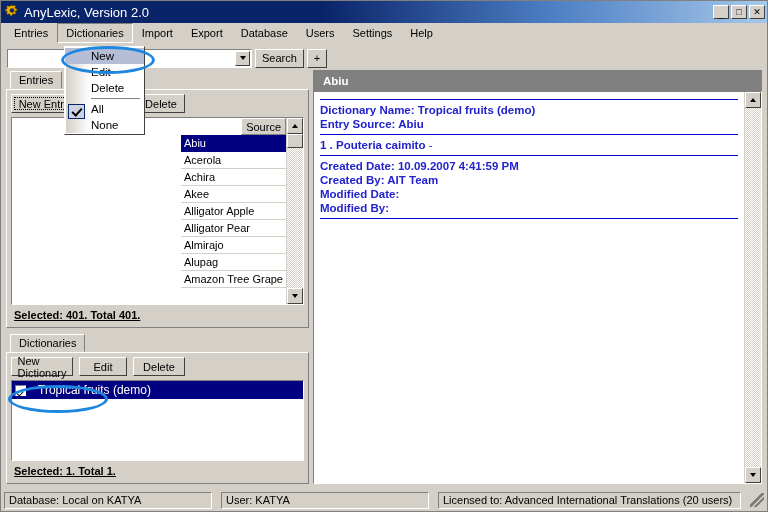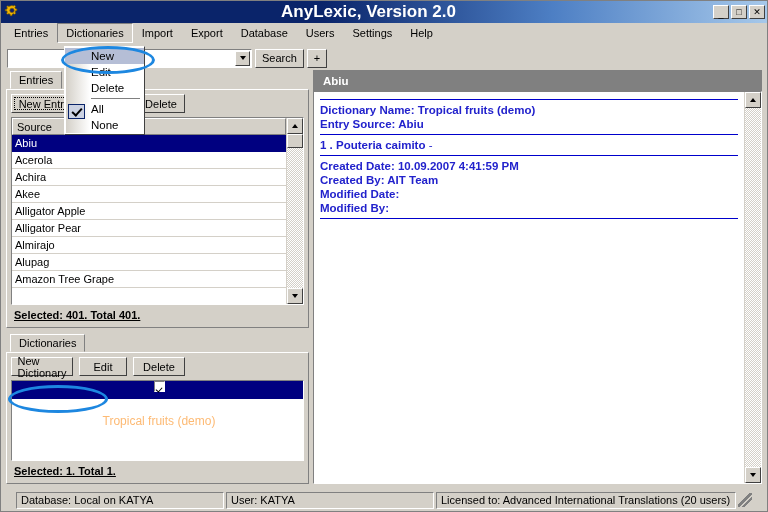--- a/index.html
+++ b/index.html
@@ -19,22 +19,22 @@
   
   .titlebar{
     height:22px;
     background:linear-gradient(to right,#0a246a 0%,#0a246a 42%,#4d7fc4 72%,#a6c8ea 100%);
     display:flex;align-items:center;
     padding:0 2px 0 3px;
     box-sizing:border-box;
   }
   .app-icon{width:16px;height:16px;position:relative;flex:0 0 auto;margin-right:4px;}
   .title-text{
-    color:#fff;font-weight:bold;font-size:17px;
-    flex:1 1 auto;white-space:nowrap;overflow:hidden;text-align:center;
+    color:#fff;font-weight:normal;font-size:13px;
+    flex:1 1 auto;white-space:nowrap;overflow:hidden;
   }
   .win-btns{display:flex;gap:2px;flex:0 0 auto;}
   .win-btn{
     width:16px;height:14px;
     background:#d4d0c8;
     border:1px solid;
     border-color:#fff #404040 #404040 #fff;
     position:relative;
     box-sizing:border-box;
   }
@@ -128,21 +128,21 @@
   .focusbtn::after{
     content:"";position:absolute;left:2px;right:2px;top:2px;bottom:2px;
     border:1px dotted #000;
   }
   
   .listwrap{
     flex:1 1 auto;display:flex;
     border:1px solid;border-color:#808080 #fff #fff #808080;
     background:#fff;box-sizing:border-box;overflow:hidden;
   }
-  .listbody{flex:1 1 auto;display:flex;flex-direction:column;overflow:hidden;}
+  .listbody{flex:1 1 auto;display:flex;flex-direction:column;overflow:hidden;align-items:flex-end;}
   .colhead{
     height:17px;background:#d4d0c8;
     border:1px solid;border-color:#fff #808080 #808080 #fff;
     box-sizing:border-box;font-size:11px;padding:1px 4px;
     display:flex;align-items:center;flex:0 0 auto;
   }
   .rows{flex:1 1 auto;overflow:hidden;}
   .row{
     height:17px;line-height:17px;font-size:11px;
     padding:0 3px;border-bottom:1px solid #d4d0c8;
@@ -180,22 +180,22 @@
     text-decoration:underline;
   }
   
   .dictlist{
     flex:1 1 auto;background:#fff;
     border:1px solid;border-color:#808080 #fff #fff #808080;
     box-sizing:border-box;overflow:hidden;
   }
   .dictrow{
     height:18px;line-height:18px;font-size:12px;
-    display:flex;align-items:center;gap:20px;padding-left:3px;
-    background:#000080;color:#fdba74;flex-direction:column;
+    display:flex;align-items:center;gap:12px;padding-left:3px;
+    background:#000080;color:#ffffff;
   }
   .cbx{
     width:11px;height:11px;background:#fff;
     border:1px solid;border-color:#808080 #fff #fff #808080;
     box-sizing:border-box;position:relative;flex:0 0 auto;
   }
   .cbx::after{
     content:"";position:absolute;left:2px;top:4px;width:3px;height:5px;
     border:solid #000;border-width:0 1.6px 1.6px 0;transform:rotate(42deg);
   }
@@ -245,21 +245,21 @@
     margin-top:-2px;
   }
   
   .ellipse{
     position:absolute;border:3px solid #1d87e0;border-radius:50%;
     z-index:60;pointer-events:none;
   }
   
   .statusbar{
     position:absolute;left:1px;right:1px;bottom:1px;height:20px;
-    display:flex;align-items:center;gap:2px;padding:1px 14px;
+    display:flex;align-items:center;gap:9px;padding:1px 2px;
     box-sizing:border-box;background:#d4d0c8;
   }
   .sb-cell{
     height:17px;display:flex;align-items:center;
     border:1px solid;border-color:#808080 #fff #fff #808080;
     box-sizing:border-box;font-size:11px;padding-left:4px;
     white-space:nowrap;overflow:hidden;
   }
   .grip{
     width:14px;height:14px;margin-left:auto;flex:0 0 auto;

